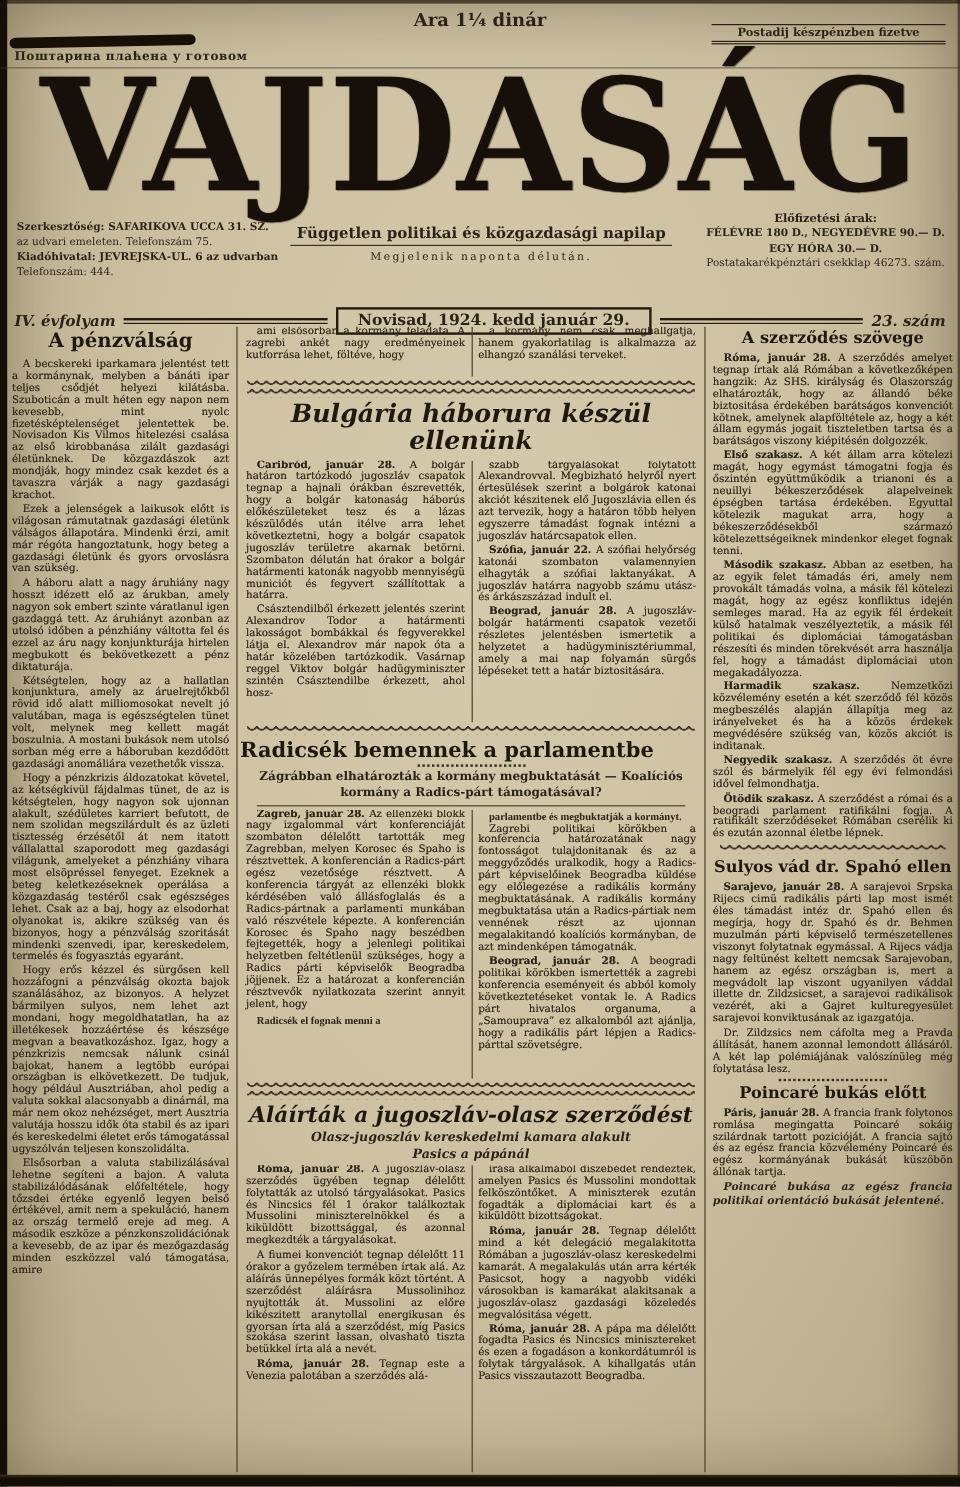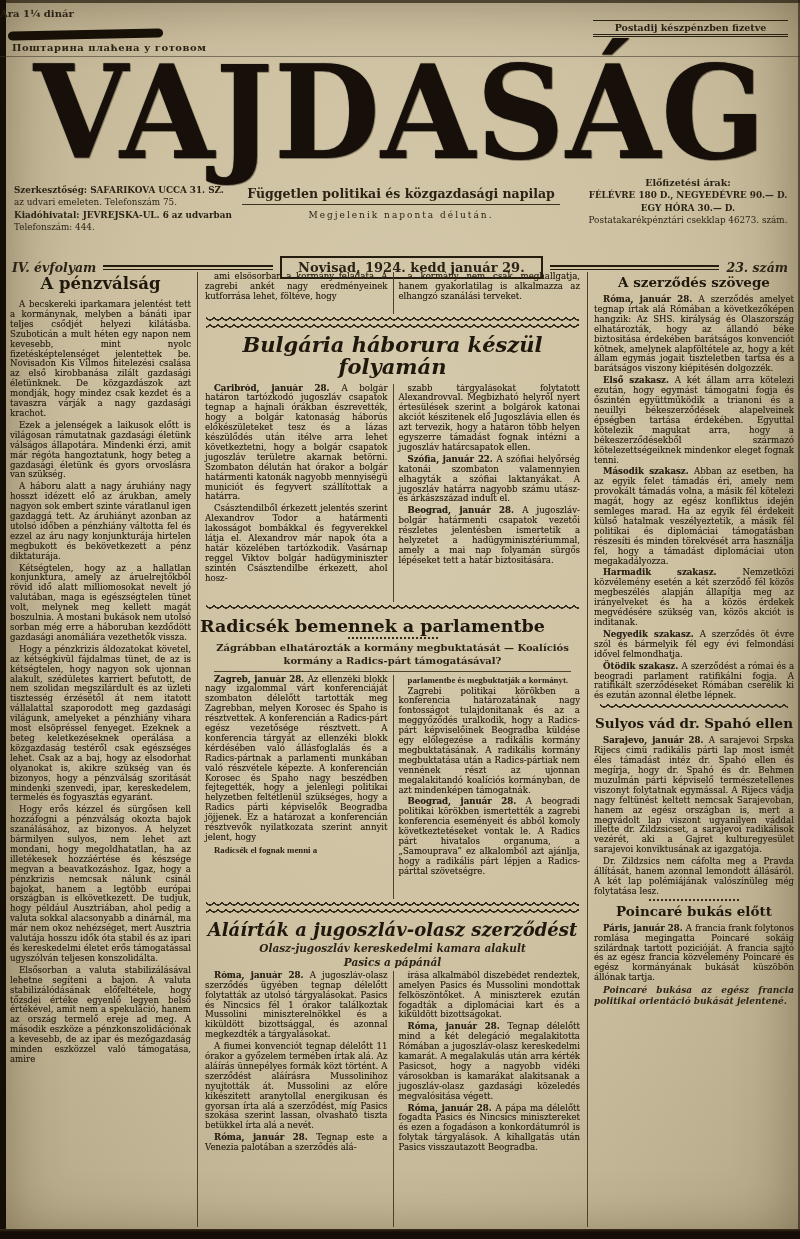--- a/index.html
+++ b/index.html
@@ -9,21 +9,21 @@
     position:relative; width:800px; height:1239px; overflow:hidden;
     background: radial-gradient(ellipse at 50% 38%, #d6caac 0%, #cdc1a2 50%, #b4a786 100%);
     box-shadow: inset 0 0 60px rgba(60,45,20,.45);
   }
   .edge-left { position:absolute; left:0; top:0; bottom:0; width:6px; background:#150e06; }
   .edge-bottom { position:absolute; left:0; right:0; bottom:0; height:10px; background:linear-gradient(to top,#150e06 70%, #3a2f1b); }
   .edge-top { position:absolute; left:0; right:0; top:0; height:3px; background:#241b0d; opacity:.7; }
   .edge-right { position:absolute; right:0; top:0; bottom:0; width:2px; background:#241b0d; opacity:.6; }
 
   
-  .price { position:absolute; top:8px; left:0; width:100%; font-size:10px; font-weight:bold; }
+  .price { position:absolute; top:8px; left:0; width:100%; text-align:center; font-size:15px; font-weight:bold; }
   .postage-right { position:absolute; top:20px; right:12px; width:195px; text-align:center;
     font-size:9.5px; font-weight:bold; border-top:1px solid #2a2112; border-bottom:3px double #2a2112; padding:1px 3px; }
   .smudge { position:absolute; top:30px; left:8px; width:155px; height:9px; background:#171007; border-radius:5px/4px; transform:rotate(-1.2deg); }
   .postage-left { position:absolute; top:42px; left:12px; font-size:10px; font-weight:bold; letter-spacing:.5px; }
   .toprule { position:absolute; top:56px; left:0; right:0; border-top:1px solid rgba(58,49,34,.55); }
 
   .masthead { position:absolute; top:48px; left:0; width:100%; text-align:center;
     font-weight:bold; font-size:122px; line-height:1; letter-spacing:1px;
     transform:scaleY(1.06); transform-origin:top center; color:#17100a;
     text-shadow:1px 1px 0 rgba(23,16,10,.35), 0 0 1px rgba(23,16,10,.7); }
@@ -146,21 +146,21 @@
           <p class="p">ami elsősorban a kormány feladata. A zagrebi ankét nagy eredményeinek kutforrása lehet, föltéve, hogy</p>
         </div>
         <div class="half">
           <p class="p">a kormány nem csak meghallgatja, hanem gyakorlatilag is alkalmazza az elhangzó szanálási terveket.</p>
         </div>
       </div>
 
       <div class="wavy2"></div>
 
       <div>
-        <div class="t-bulg">Bulgária háborura készül folyamán</div>
+        <div class="t-bulg">Bulgária háborura készül ellenünk</div>
         <div class="twocol bulg-cols">
           <div class="half">
             <p class="p"><b class="dl">Caribród, január 28. </b><span>A bolgár határon tartózkodó jugoszláv csapatok tegnap a hajnali órákban észrevették, hogy a bolgár katonaság háborús előkészületeket tesz és a lázas készülődés után itélve arra lehet következtetni, hogy a bolgár csapatok jugoszláv területre akarnak betörni. Szombaton délután hat órakor a bolgár határmenti katonák nagyobb mennyiségü municiót és fegyvert szállítottak a határra.</span></p>
             <p class="p"><b class="dl"></b><span>Császtendilből érkezett jelentés szerint Alexandrov Todor a határmenti lakosságot bombákkal és fegyverekkel látja el. Alexandrov már napok óta a határ közelében tartózkodik. Vasárnap reggel Viktov bolgár hadügyminiszter szintén Császtendilbe érkezett, ahol hosz-</span></p>
           </div>
           <div class="half">
             <p class="p"><b class="dl"></b><span>szabb tárgyalásokat folytatott Alexandrovval. Megbizható helyről nyert értesülések szerint a bolgárok katonai akciót készitenek elő Jugoszlávia ellen és azt tervezik, hogy a határon több helyen egyszerre támadást fognak intézni a jugoszláv határcsapatok ellen.</span></p>
             <p class="p"><b class="dl">Szófia, január 22. </b><span>A szófiai helyőrség katonái szombaton valamennyien elhagyták a szófiai laktanyákat. A jugoszláv határra nagyobb számu utász- és árkászszázad indult el.</span></p>
             <p class="p"><b class="dl">Beograd, január 28. </b><span>A jugoszláv-bolgár határmenti csapatok vezetői részletes jelentésben ismertetik a helyzetet a hadügyminisztériummal, amely a mai nap folyamán sürgős lépéseket tett a határ biztositására.</span></p>
           </div>
@@ -207,21 +207,21 @@
         </div>
       </div>
 
     </div>
 
     <div class="col4">
 
       <div>
         <div class="t4">A szerződés szövege</div>
         <p class="p"><b class="dl">Róma, január 28. </b><span>A szerződés amelyet tegnap írtak alá Rómában a következőképen hangzik: Az SHS. királyság és Olaszország elhatározták, hogy az állandó béke biztositása érdekében barátságos konvenciót kötnek, amelynek alapföltétele az, hogy a két állam egymás jogait tiszteletben tartsa és a barátságos viszony kiépitésén dolgozzék.</span></p>
-        <p class="p"><b class="dl">Első szakasz. </b><span>A két állam arra kötelezi ezután, hogy egymást támogatni fogja és őszintén együttműködik a trianoni és a neuillyi békeszerződések alapelveinek épségben tartása érdekében. Egyuttal kötelezik magukat arra, hogy a békeszerződésekből származó kötelezettségeiknek mindenkor eleget fognak tenni.</span></p>
+        <p class="p"><b class="dl">Első szakasz. </b><span>A két állam arra kötelezi magát, hogy egymást támogatni fogja és őszintén együttműködik a trianoni és a neuillyi békeszerződések alapelveinek épségben tartása érdekében. Egyuttal kötelezik magukat arra, hogy a békeszerződésekből származó kötelezettségeiknek mindenkor eleget fognak tenni.</span></p>
         <p class="p"><b class="dl">Második szakasz. </b><span>Abban az esetben, ha az egyik felet támadás éri, amely nem provokált támadás volna, a másik fél kötelezi magát, hogy az egész konfliktus idején semleges marad. Ha az egyik fél érdekeit külső hatalmak veszélyeztetik, a másik fél politikai és diplomáciai támogatásban részesíti és minden törekvését arra használja fel, hogy a támadást diplomáciai uton megakadályozza.</span></p>
         <p class="p"><b class="dl">Harmadik szakasz. </b><span>Nemzetközi közvélemény esetén a két szerződő fél közös megbeszélés alapján állapítja meg az irányelveket és ha a közös érdekek megvédésére szükség van, közös akciót is inditanak.</span></p>
         <p class="p"><b class="dl">Negyedik szakasz. </b><span>A szerződés öt évre szól és bármelyik fél egy évi felmondási idővel felmondhatja.</span></p>
         <p class="p"><b class="dl">Ötödik szakasz. </b><span>A szerződést a római és a beogradi parlament ratifikálni fogja. A ratifikált szerződéseket Rómában cserélik ki és ezután azonnal életbe lépnek.</span></p>
       </div>
 
       <div class="wavy"></div>
 
       <div>
         <div class="t4">Sulyos vád dr. Spahó ellen</div>

